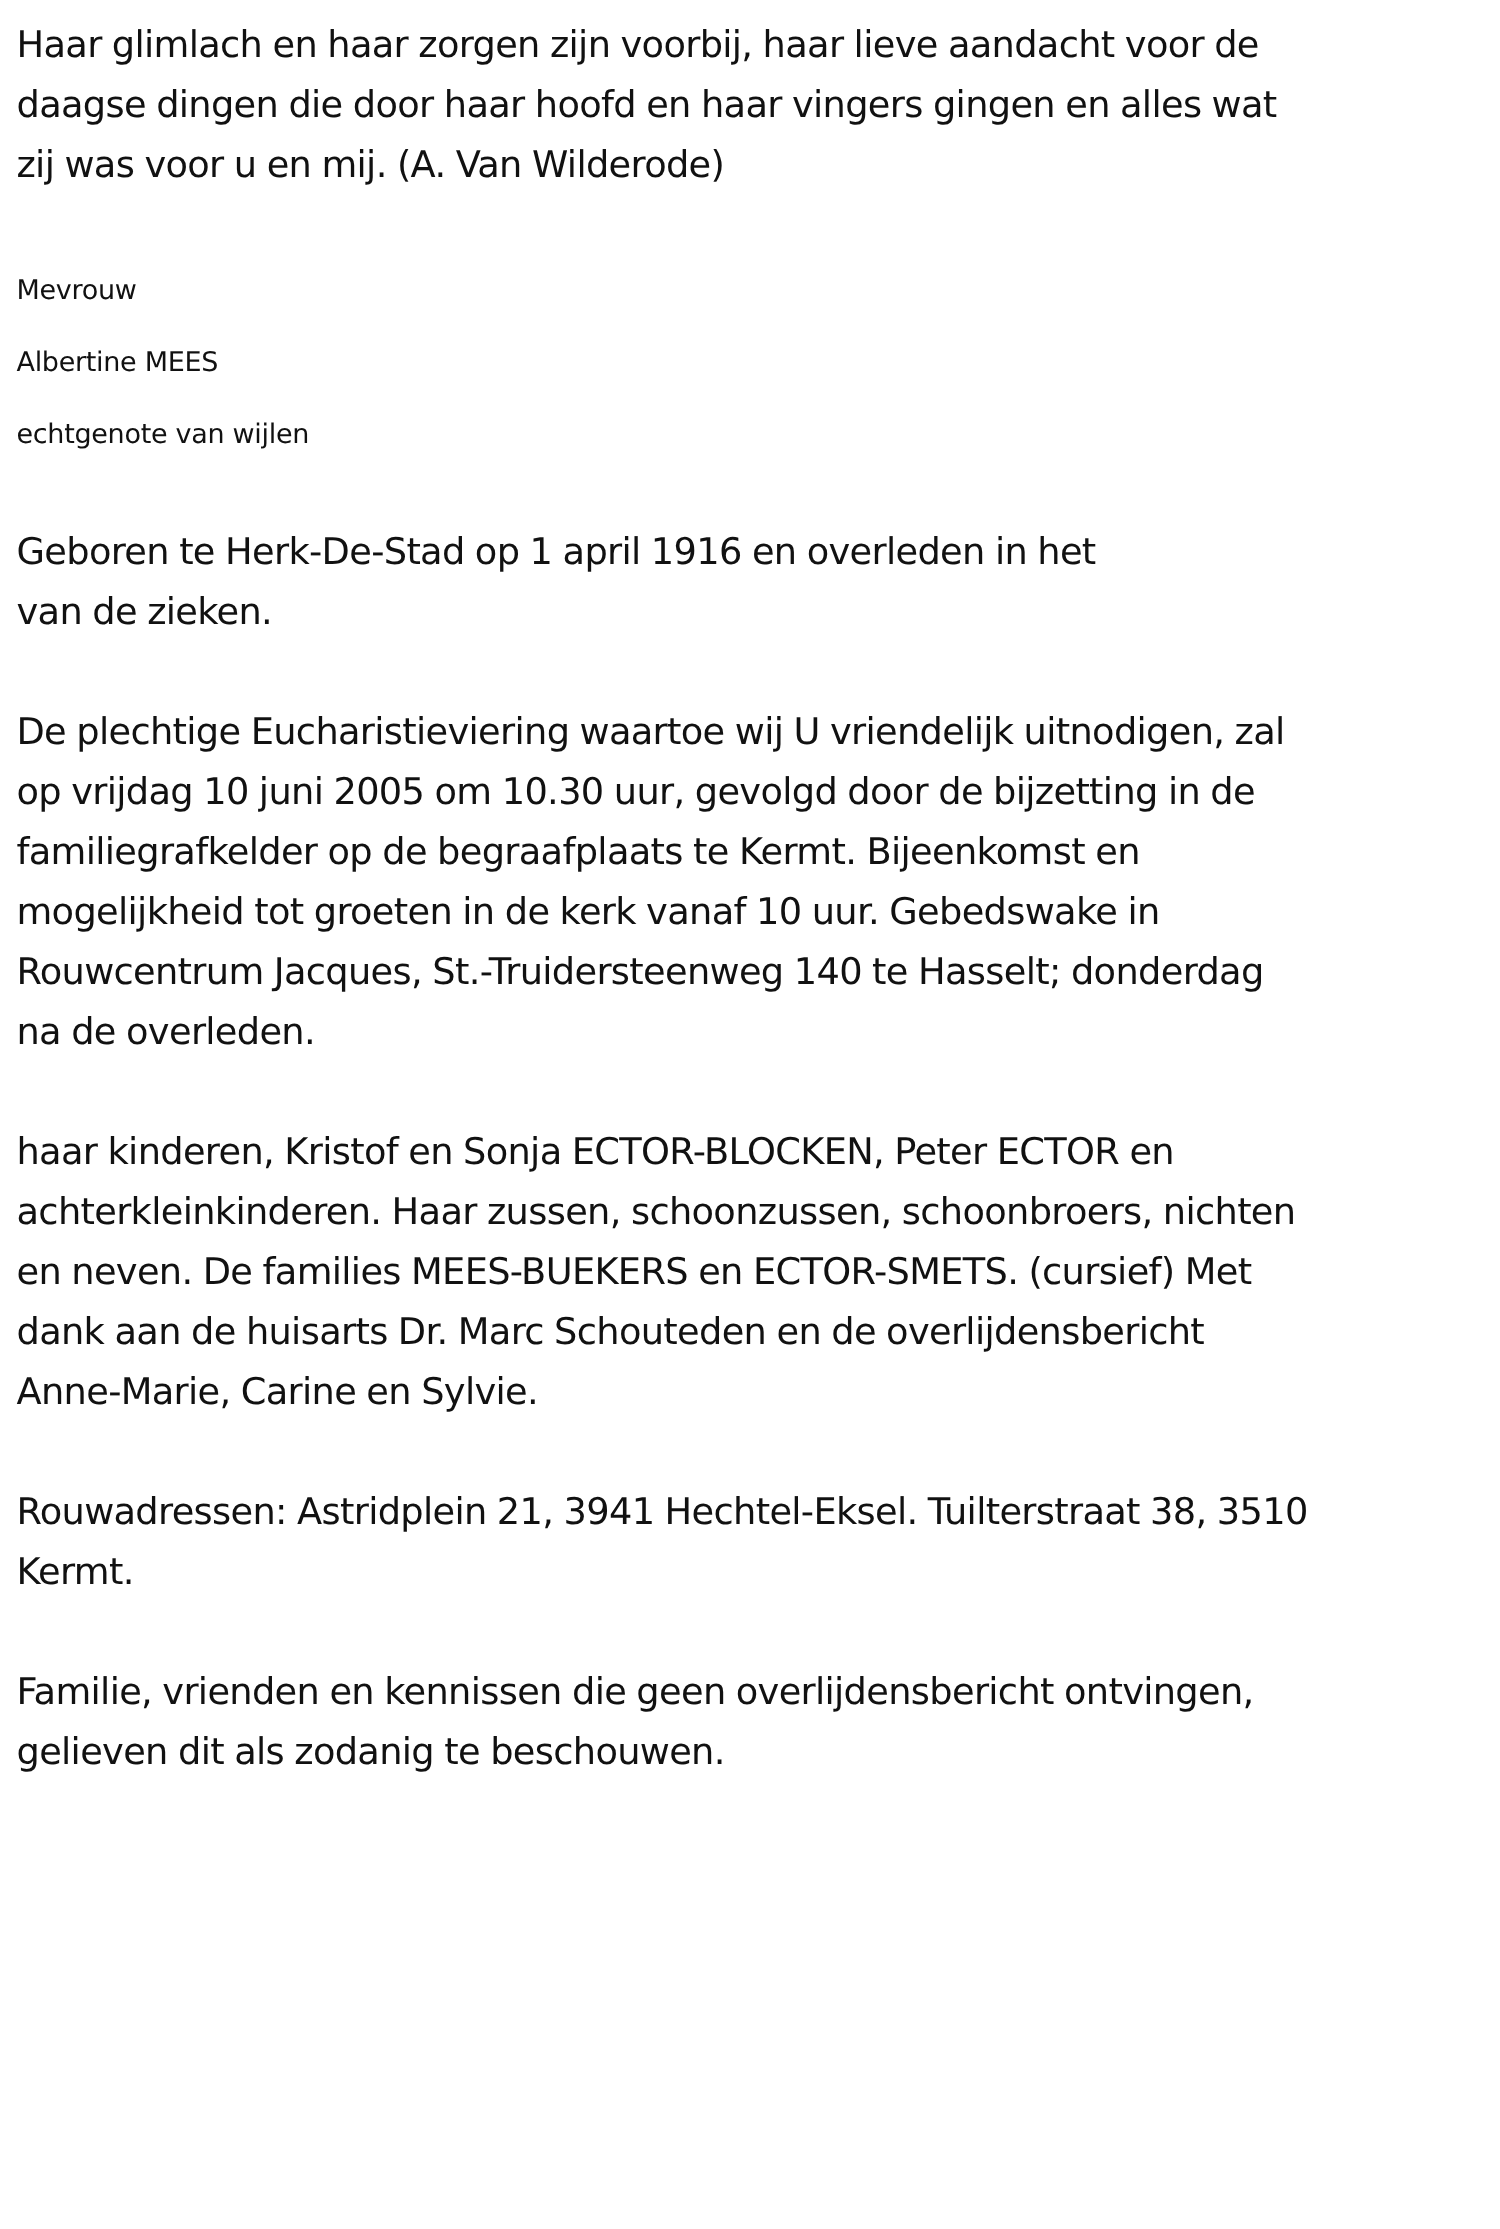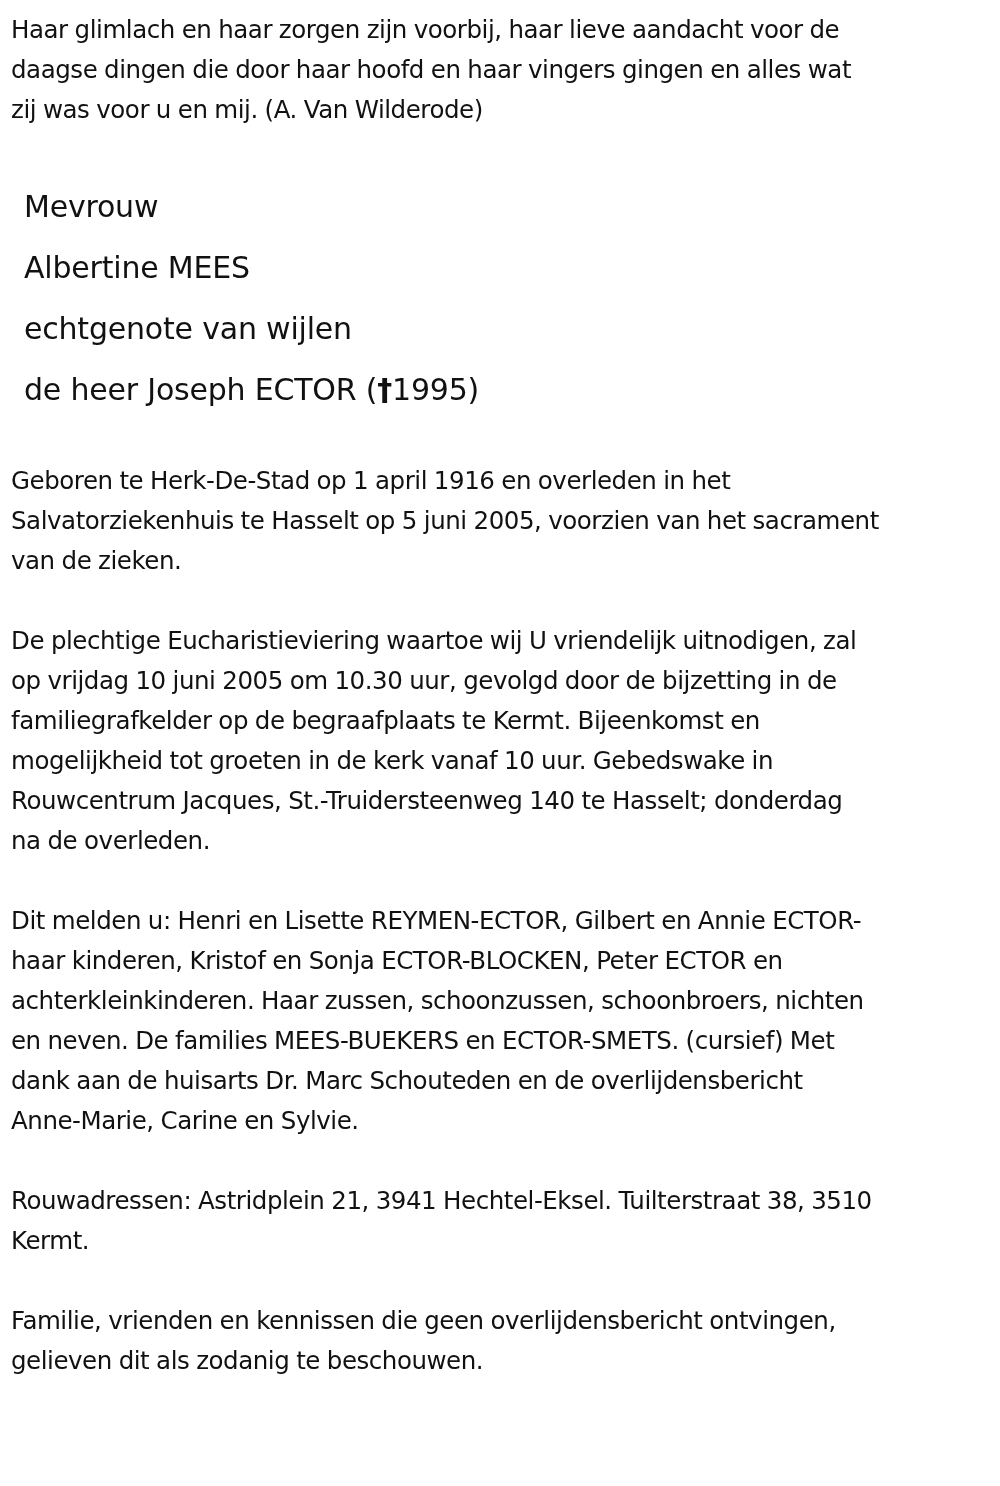--- a/index.html
+++ b/index.html
@@ -27,24 +27,24 @@
       word-spacing: -0.5px;
     }
     .line {
       display: block;
       white-space: nowrap;
     }
     .quote { padding-top: 10px; }
     .gap { height: 40px; }
     .bold { font-weight: normal; }
     .heading-line {
-      font-size: 30px;
+      font-size: 18px;
       line-height: 48px;
       letter-spacing: -0.2px;
-      margin: 13px;
+      margin: 0;
       white-space: nowrap;
     }
     .dagger {
       display: inline-block;
       font-weight: bold;
     }
   </style>
 </head>
 <body>
 
@@ -55,46 +55,43 @@
     <span class="line">daagse dingen die door haar hoofd en haar vingers gingen en alles wat</span>
     <span class="line">zij was voor u en mij. (A. Van Wilderode)</span>
   </p>
 
   <div class="gap"></div>
 
   <div>
     <p class="heading-line">Mevrouw</p>
     <p class="heading-line bold">Albertine MEES</p>
     <p class="heading-line">echtgenote van wijlen</p>
-    <p class="heading-line"><span>de heer Joseph ECTOR (</span><span class="dagger">†</span><span>1995)</span></p>
   </div>
 
   <div class="gap" style="height:34px"></div>
 
   <p class="para">
     <span class="line">Geboren te Herk-De-Stad op 1 april 1916 en overleden in het</span>
-    <span class="line">Salvatorziekenhuis te Hasselt op 5 juni 2005, voorzien van het sacrament</span>
     <span class="line">van de zieken.</span>
   </p>
 
   <div class="gap"></div>
 
   <p class="para">
     <span class="line">De plechtige Eucharistieviering waartoe wij U vriendelijk uitnodigen, zal</span>
     <span class="line">op vrijdag 10 juni 2005 om 10.30 uur, gevolgd door de bijzetting in de</span>
     <span class="line">familiegrafkelder op de begraafplaats te Kermt. Bijeenkomst en</span>
     <span class="line">mogelijkheid tot groeten in de kerk vanaf 10 uur. Gebedswake in</span>
     <span class="line">Rouwcentrum Jacques, St.-Truidersteenweg 140 te Hasselt; donderdag</span>
     <span class="line">na de overleden.</span>
   </p>
 
   <div class="gap"></div>
 
   <p class="para">
-    <span class="line">Dit melden u: Henri en Lisette REYMEN-ECTOR, Gilbert en Annie ECTOR-</span>
     <span class="line">haar kinderen, Kristof en Sonja ECTOR-BLOCKEN, Peter ECTOR en</span>
     <span class="line">achterkleinkinderen. Haar zussen, schoonzussen, schoonbroers, nichten</span>
     <span class="line">en neven. De families MEES-BUEKERS en ECTOR-SMETS. (cursief) Met</span>
     <span class="line">dank aan de huisarts Dr. Marc Schouteden en de overlijdensbericht</span>
     <span class="line">Anne-Marie, Carine en Sylvie.</span>
   </p>
 
   <div class="gap"></div>
 
   <p class="para">

